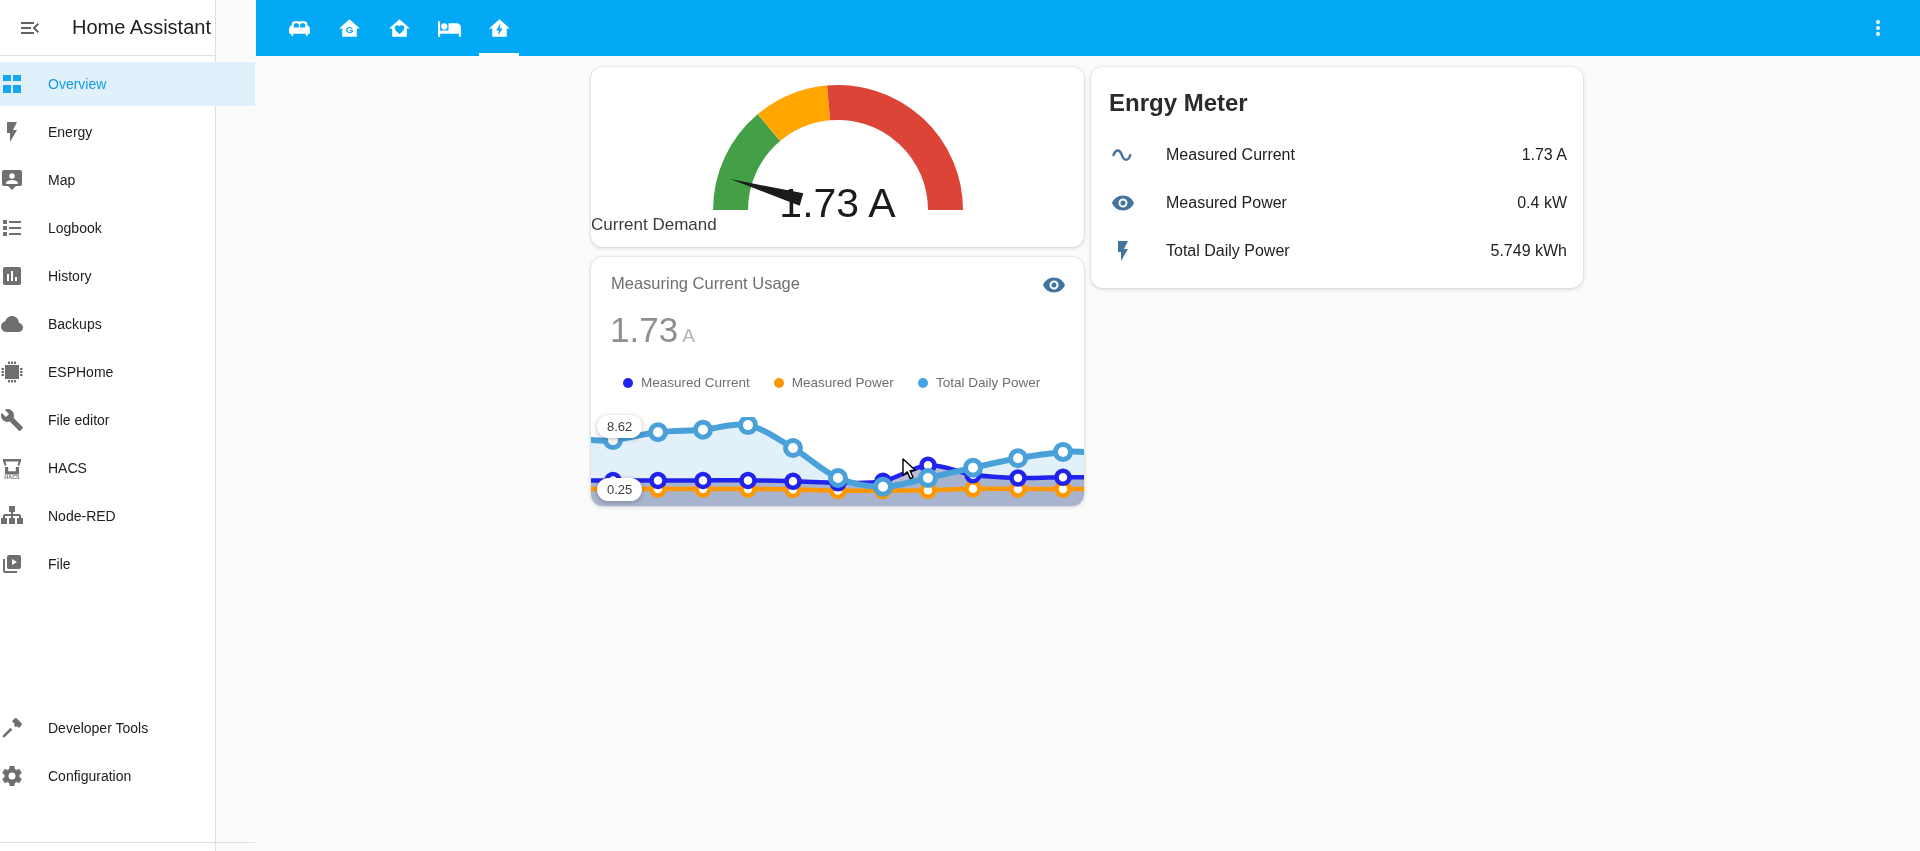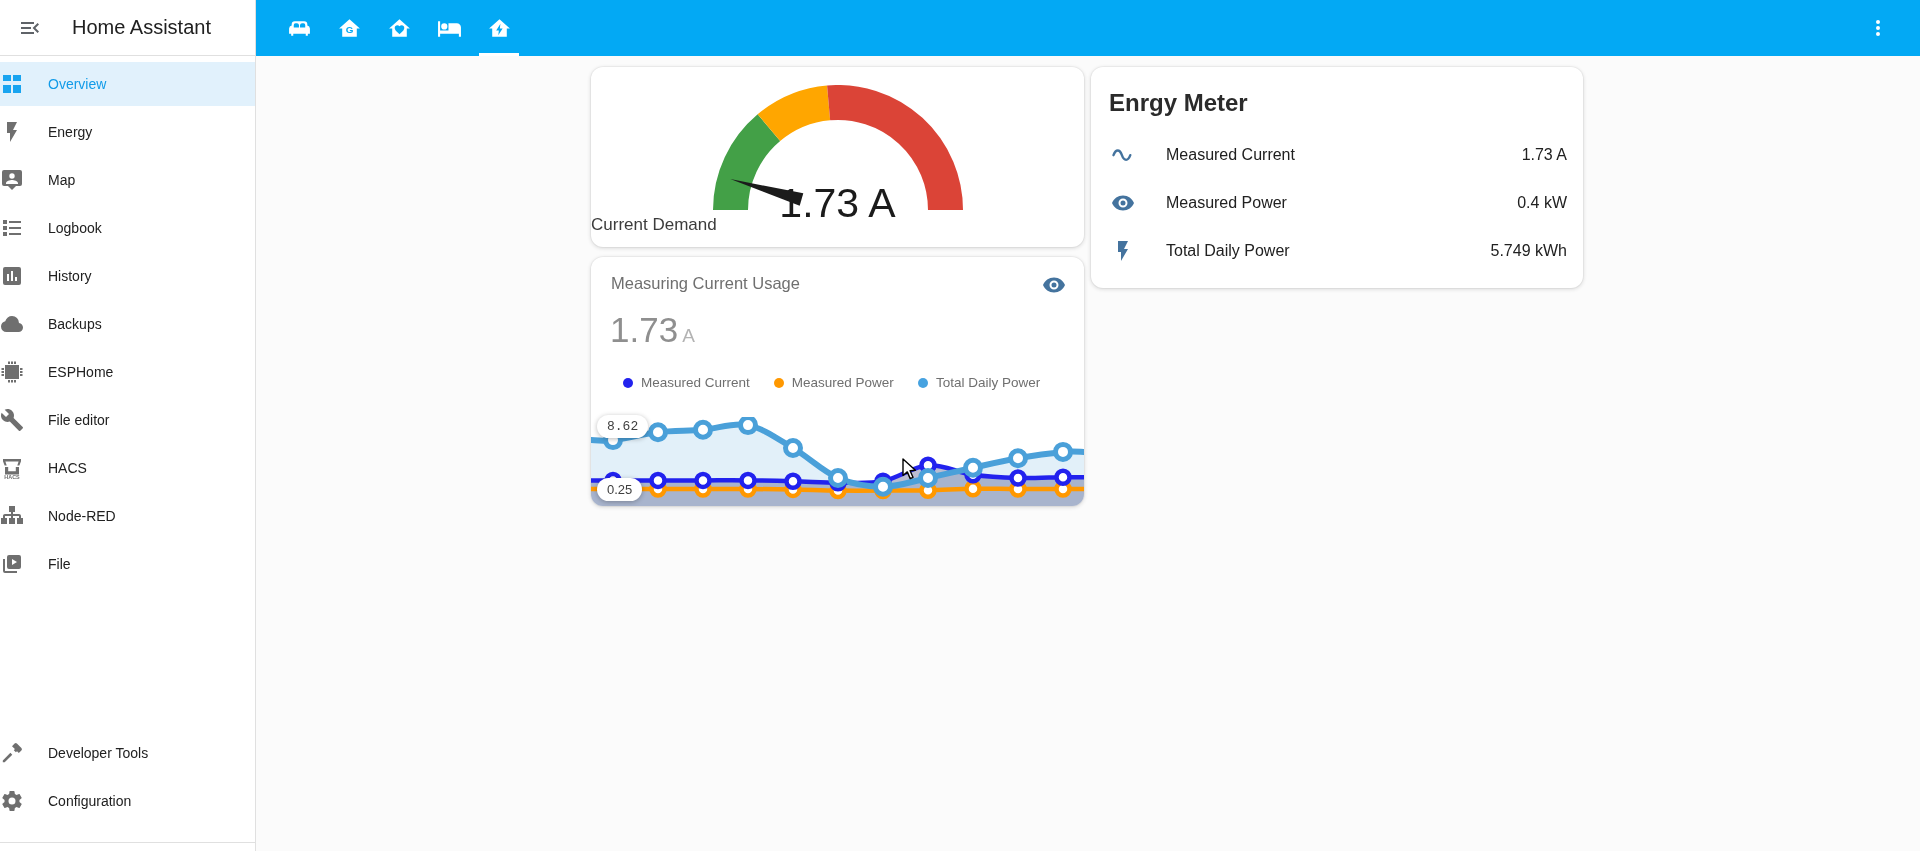--- a/index.html
+++ b/index.html
@@ -5,34 +5,34 @@
   * { box-sizing: border-box; }
   html,body { margin:0; padding:0; }
   body {
     width:1920px; height:851px; position:relative; overflow:hidden;
     background:#fbfbfb; font-family:"Liberation Sans", sans-serif;
     -webkit-font-smoothing:antialiased;
   }
 
   
   .sidebar {
-    position:absolute; left:0; top:0; width:256px; height:851px;
+    position:absolute; left:0; top:0; width:216px; height:851px;
     background:#fff; border-right:1px solid #e0e0e0; z-index:6;
   }
   .sidebar-header {
     height:56px; display:flex; align-items:center;
     border-bottom:1px solid #e0e0e0; padding-left:18px;
   }
   .menu-toggle { width:24px; height:24px; color:#5f6368; margin-right:30px; cursor:pointer; }
   .menu-toggle svg { width:24px; height:24px; }
   .app-title { font-size:20px; color:#212121; }
 
   .menu { position:absolute; left:0; width:255px; display:flex; flex-direction:column; row-gap:4px; }
   .menu-top { top:62px; }
-  .menu-bottom { top:731px; }
+  .menu-bottom { top:706px; }
   .menu-item {
     display:flex; align-items:center; height:44px; 
     color:#212121; font-size:14px; font-weight:500; cursor:pointer;
   }
   .menu-item .mi-icon { width:24px; height:24px; color:#6f6f6f; margin-right:24px; flex:none; }
   .menu-item .mi-icon svg { width:24px; height:24px; display:block; }
   .menu-item.active { background:#e1f1fc; color:#119be8; }
   .menu-item.active .mi-icon { color:#18a4f0; }
   .sidebar-footer-divider {
     position:absolute; left:0; bottom:8px; width:255px; height:0;
@@ -99,21 +99,21 @@
   .legend-dot { width:10px; height:10px; border-radius:50%; margin-right:8px; flex:none; }
   .chart-wrap {
     position:absolute; left:0; bottom:0; width:493px; height:89px;
     border-radius:0 0 12px 12px; overflow:hidden;
   }
   .y-badge {
     position:absolute; left:6px; background:#fff; border-radius:14px;
     box-shadow:0 1px 5px rgba(0,0,0,0.28); font-size:13px; color:#3f3f3f;
     padding:4px 10px; z-index:4;
   }
-  .y-badge.max { top:158px;font-family:Liberation Mono, monospace; }
+  .y-badge.max { top:158px; }
   .y-badge.min { top:221px; }
   .mouse-cursor { position:absolute; left:311px; top:201px; z-index:7; }
 </style>
 </head>
 <body>
 
 <aside class="sidebar">
   <div class="sidebar-header">
     <span class="menu-toggle"><svg viewBox="0 0 24 24">
           <path fill="currentColor" d="M21 15.61L19.59 17l-5.01-5 5.01-5L21 8.39 17.38 12 21 15.61M3 6h13v2H3V6m0 7v-2h10v2H3m0 5v-2h13v2H3z"></path>

